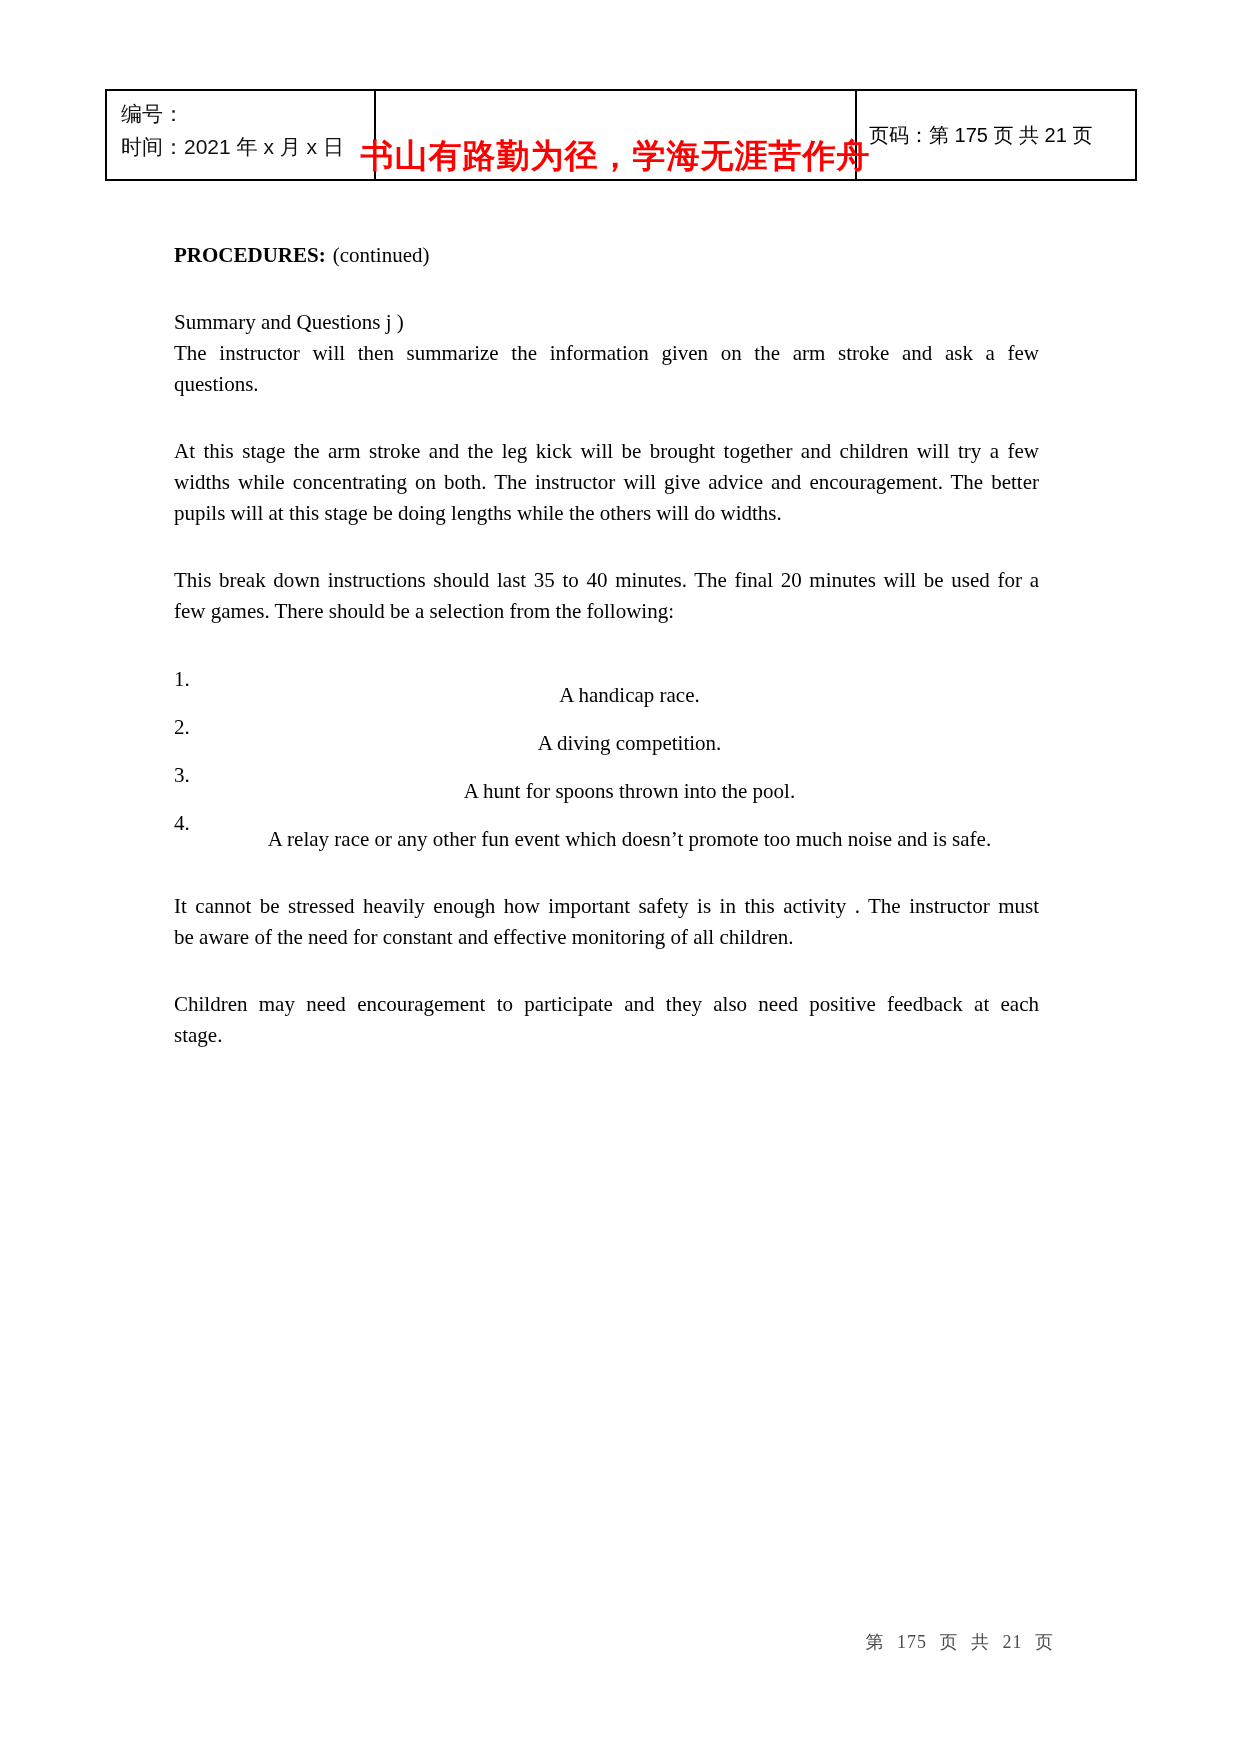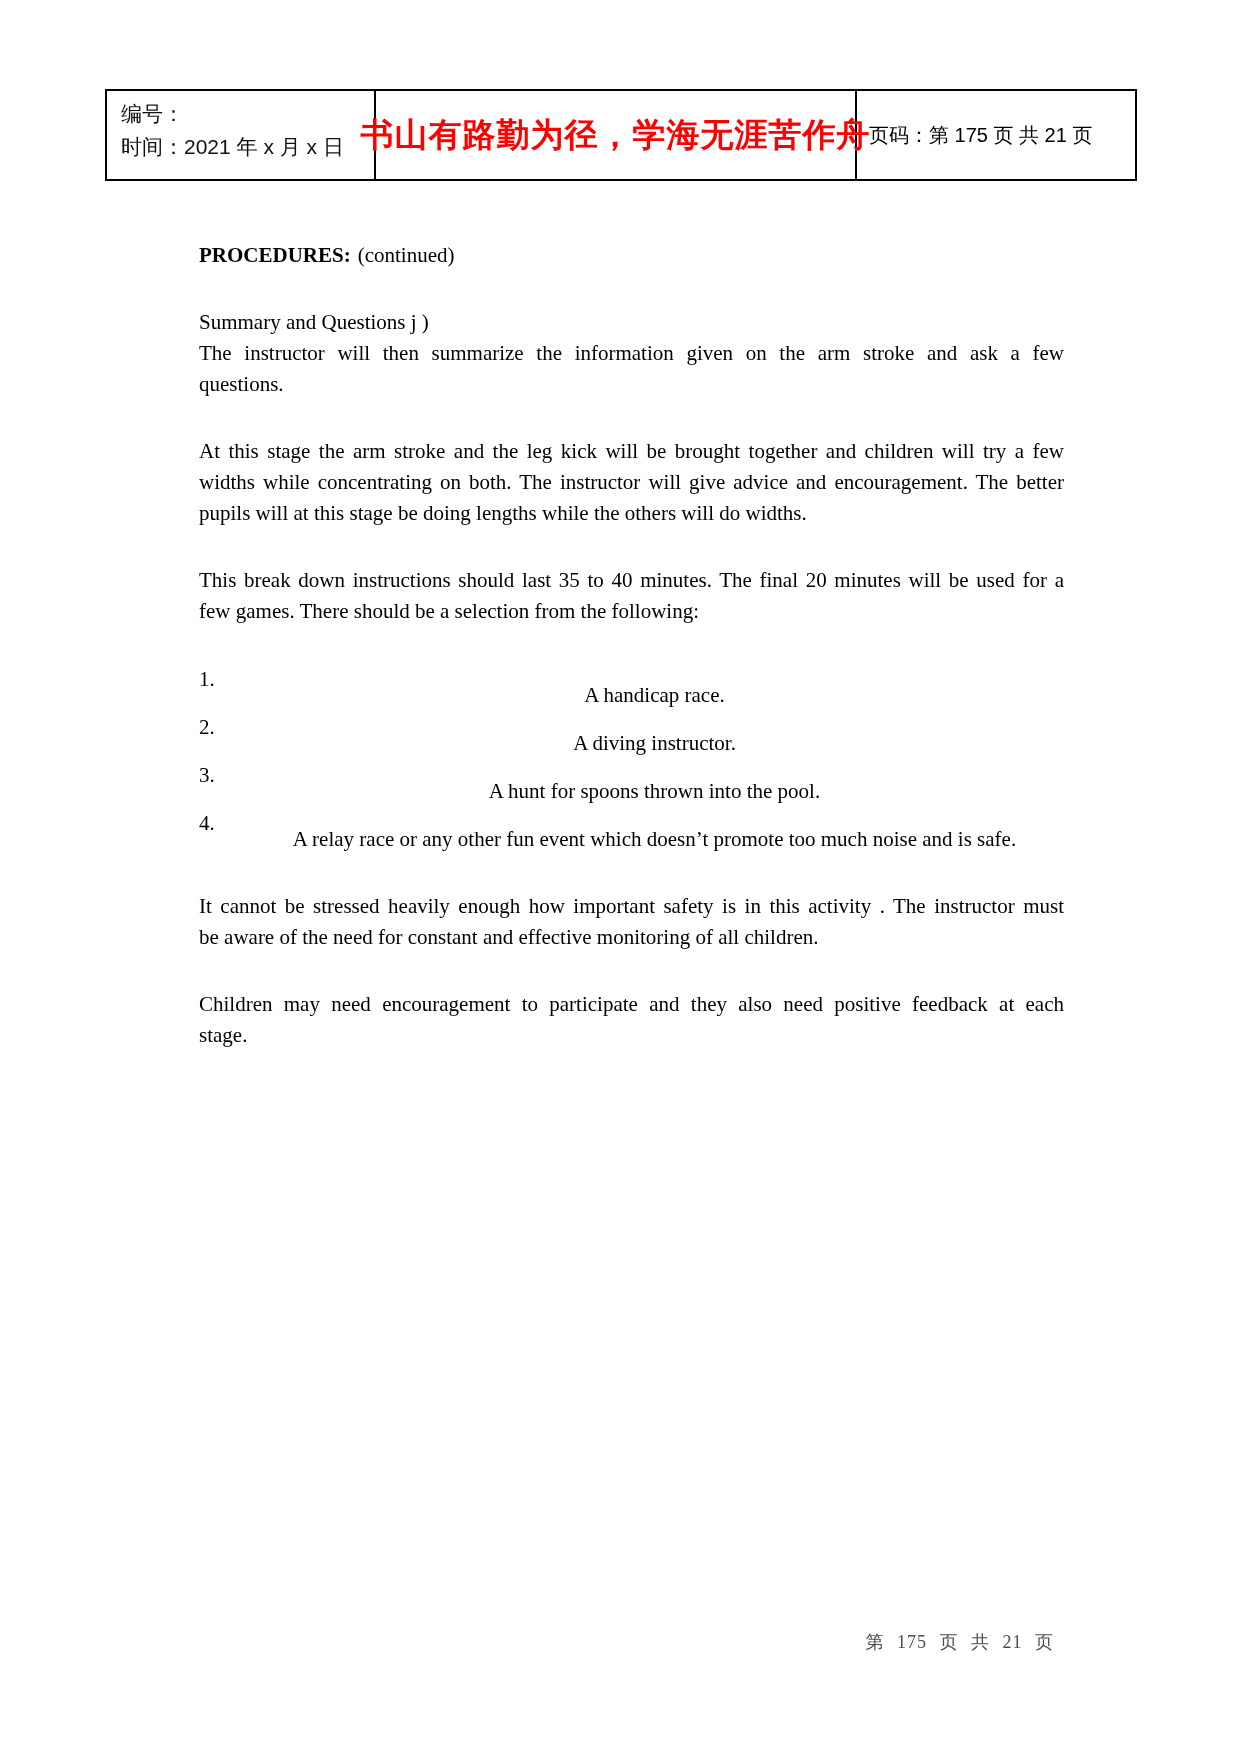--- a/index.html
+++ b/index.html
@@ -29,42 +29,42 @@
     padding:6px 0 0 14px;
     font-size:21px;
     line-height:33px;
     color:#111;
   }
   .hcell-motto{
     width:483px;
     border-left:2px solid #000;
     border-right:2px solid #000;
     display:flex;
-    align-items:center;
+    align-items:flex-end;
     justify-content:center;
   }
   .motto-text{
     font-weight:bold;
     font-size:33px;
     letter-spacing:1px;
     white-space:nowrap;
   }
   .hcell-page{
     flex:1;
     display:flex;
     align-items:center;
     padding-left:12px;
     font-size:20px;
     color:#000000;
     white-space:nowrap;
   }
   
   .doc-body{
     position:absolute;
-    left:199px; top:240px;
+    left:174px; top:240px;
     width:865px;
     font-size:21px;
     line-height:31px;
     text-align:justify;
   }
   .para{margin:7px 0 36px 0;}
   .ln{text-align:justify;}
   .ln.j{text-align-last:justify;-moz-text-align-last:justify;}
   .doc-heading{margin:0 0 36px 0;}
   .doc-heading .bold{font-weight:bold;}
@@ -126,21 +126,21 @@
       <div class="ln">few games. There should be a selection from the following:</div>
     </div>
 
     <div class="numlist">
       <div class="list-row">
         <div class="list-num">1.</div>
         <div class="list-text">A handicap race.</div>
       </div>
       <div class="list-row">
         <div class="list-num">2.</div>
-        <div class="list-text">A diving instructor.</div>
+        <div class="list-text">A diving competition.</div>
       </div>
       <div class="list-row">
         <div class="list-num">3.</div>
         <div class="list-text">A hunt for spoons thrown into the pool.</div>
       </div>
       <div class="list-row">
         <div class="list-num">4.</div>
         <div class="list-text">A relay race or any other fun event which doesn’t promote too much noise and is safe.</div>
       </div>
     </div>

